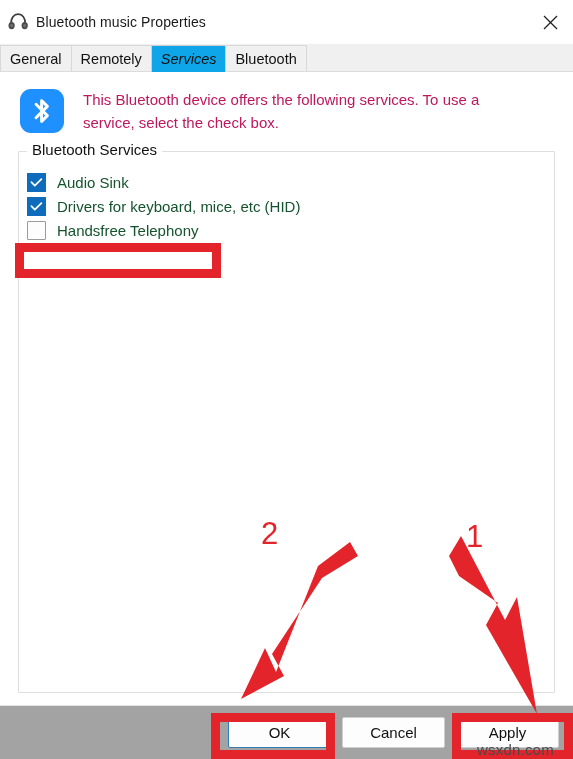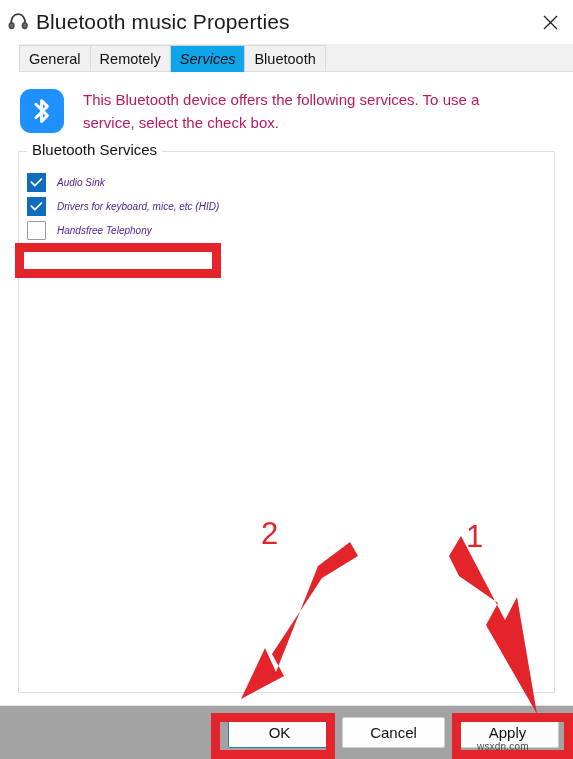--- a/index.html
+++ b/index.html
@@ -38,21 +38,21 @@
   .title-icon {
     width: 24px;
     height: 24px;
     flex: 0 0 24px;
     display: flex;
     align-items: center;
     justify-content: center;
     margin-right: 6px;
   }
   .title-text {
-    font-size: 21px;
+    font-size: 14px;
     color: #1a1a1a;
     letter-spacing: 0.1px;
     font-weight: 400;
     white-space: nowrap;
   }
   .close-btn {
     position: absolute;
     right: 0;
     top: 0;
     width: 46px;
@@ -67,21 +67,20 @@
   
   .tabstrip {
     height: 27px;
     flex: 0 0 27px;
     background: #f0f0f0;
     display: flex;
     align-items: flex-end;
     padding-left: 0px;
     border-bottom: 1px solid #dcdcdc;
     position: relative;
-    margin-left: 19px;
   }
   .tab {
     height: 26px;
     line-height: 26px;
     padding: 0 9px;
     font-size: 14.5px;
     color: #111111;
     background: #f0f0f0;
     border: 1px solid #d8d8d8;
     border-bottom: none;
@@ -181,24 +180,23 @@
     background: #0f6cbd;
     border: 1px solid #0f6cbd;
   }
   .cbox.unchecked {
     background: #fdfdfd;
     border: 1px solid #9b9b9b;
     border-radius: 1px;
   }
   .cbox svg { display: block; }
   .service-label {
-    font-size: 10px;
-    color: #4c1d95;
+    font-size: 15px;
+    color: #14532d;
     white-space: nowrap;
-    font-style: italic;
   }
 
   
   .footer {
     flex: 0 0 54px;
     height: 54px;
     background: #a3a3a3;
     border-top: 1px solid #e2e2e2;
     display: flex;
     align-items: center;
@@ -240,21 +238,21 @@
   }
   .anno-num {
     position: absolute;
     font-size: 31px;
     line-height: 1;
     font-family: "Liberation Sans", sans-serif;
     font-weight: 400;
   }
   .watermark {
     position: absolute;
-    font-size: 10px;
+    font-size: 15px;
     color: #4a4a4a;
     font-family: "Liberation Sans", sans-serif;
     letter-spacing: 0.2px;
     z-index: 60;
   }
 </style>
 </head>
 <body>
 
 <div id="dialog">

